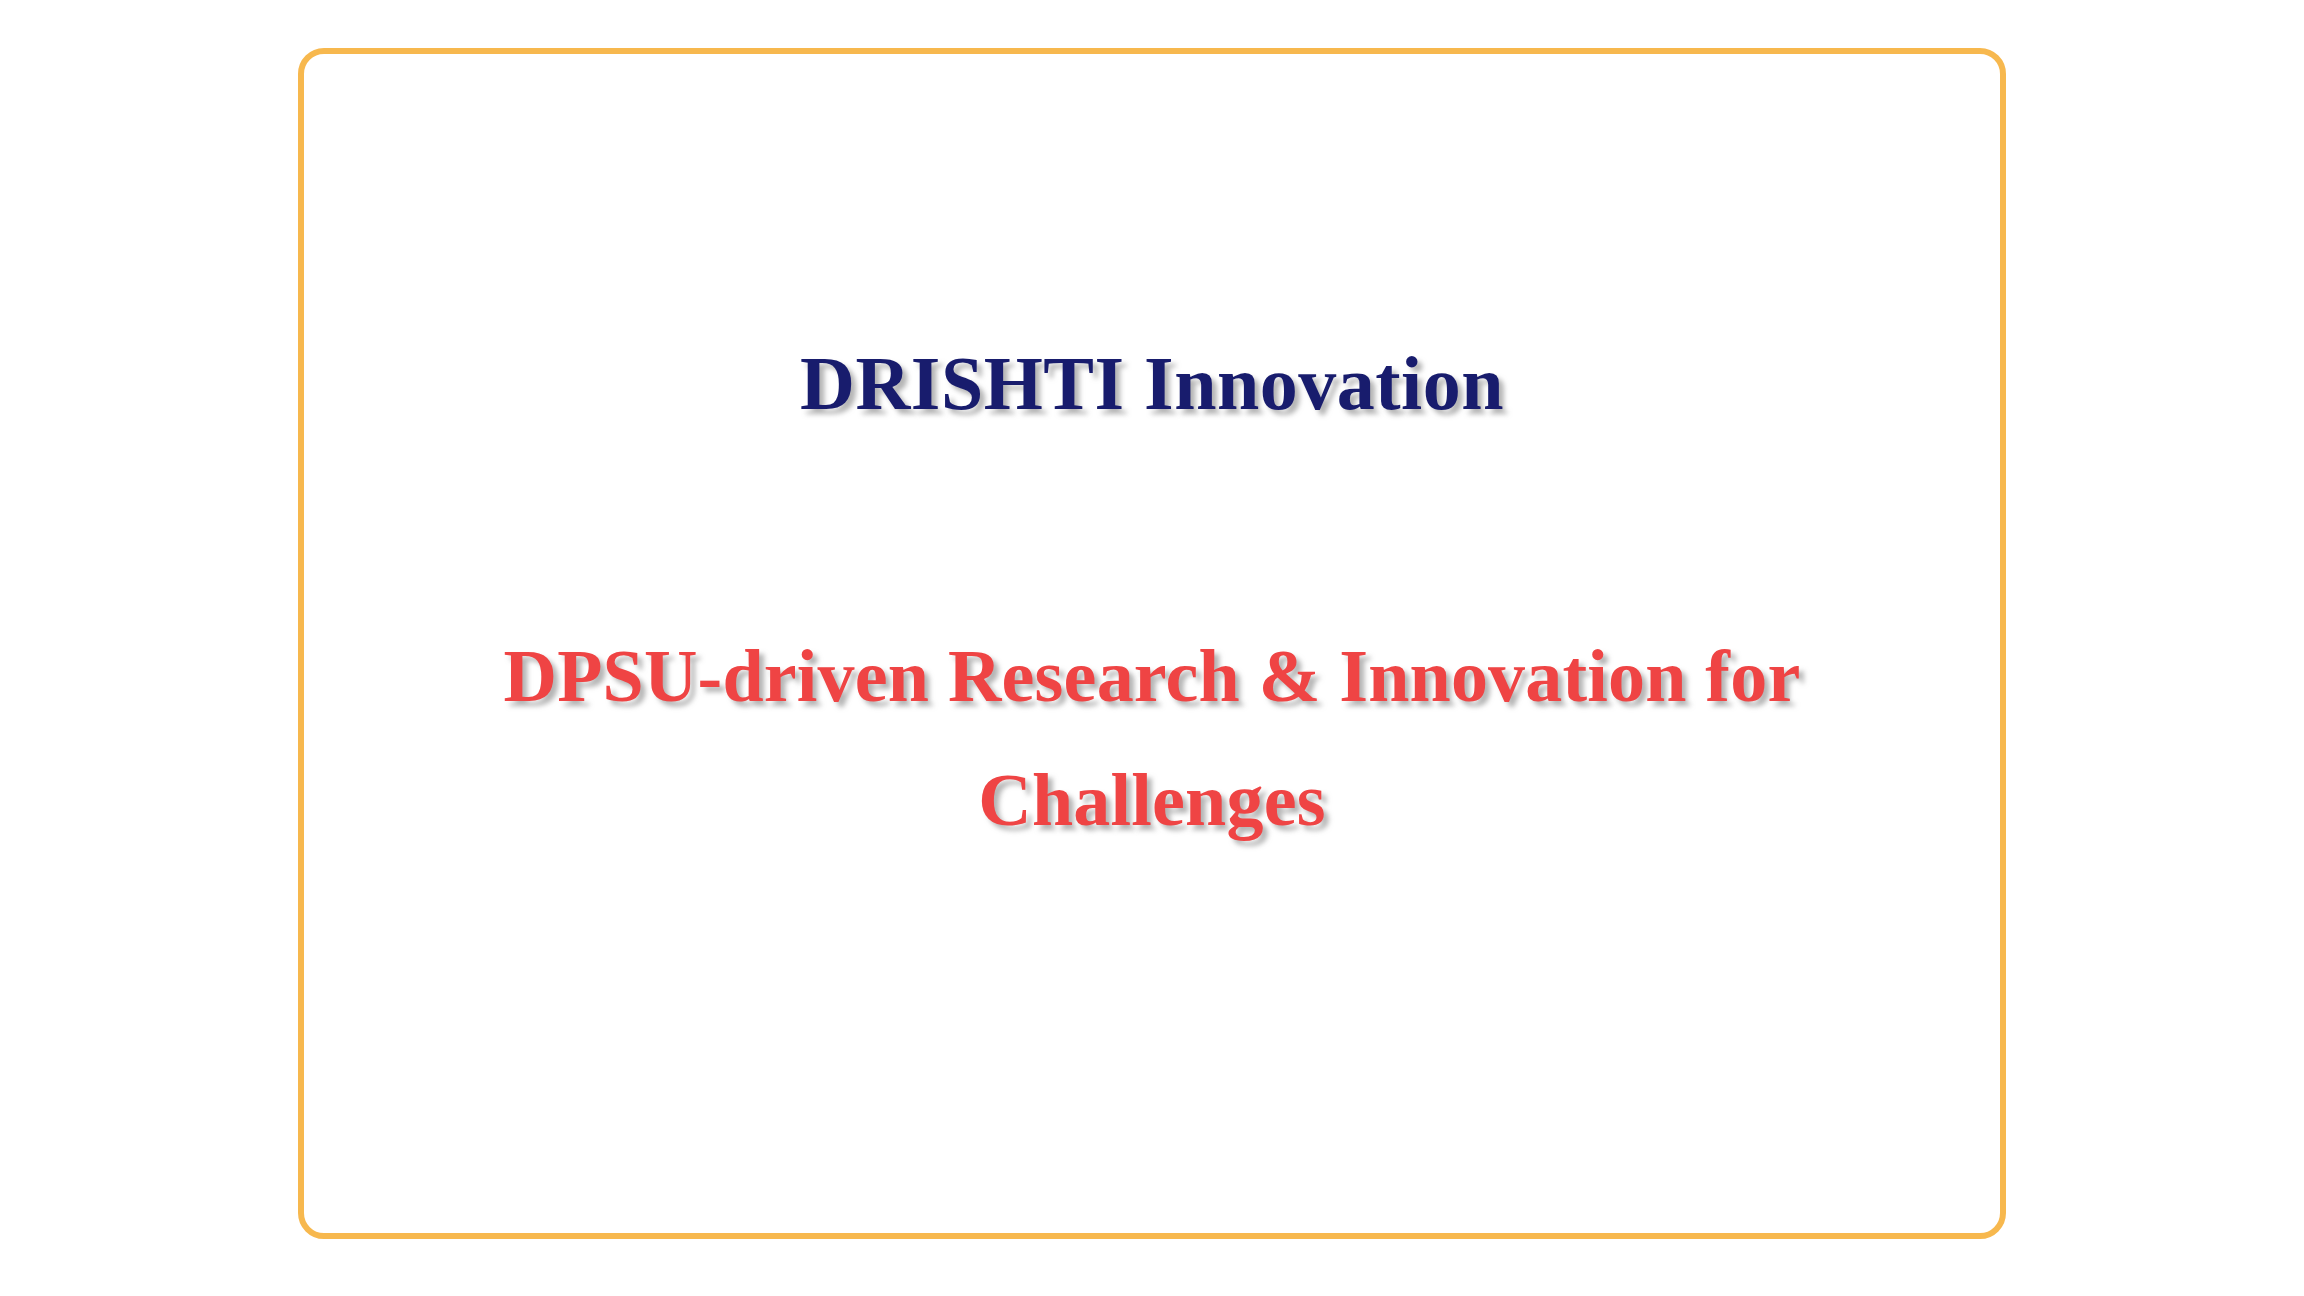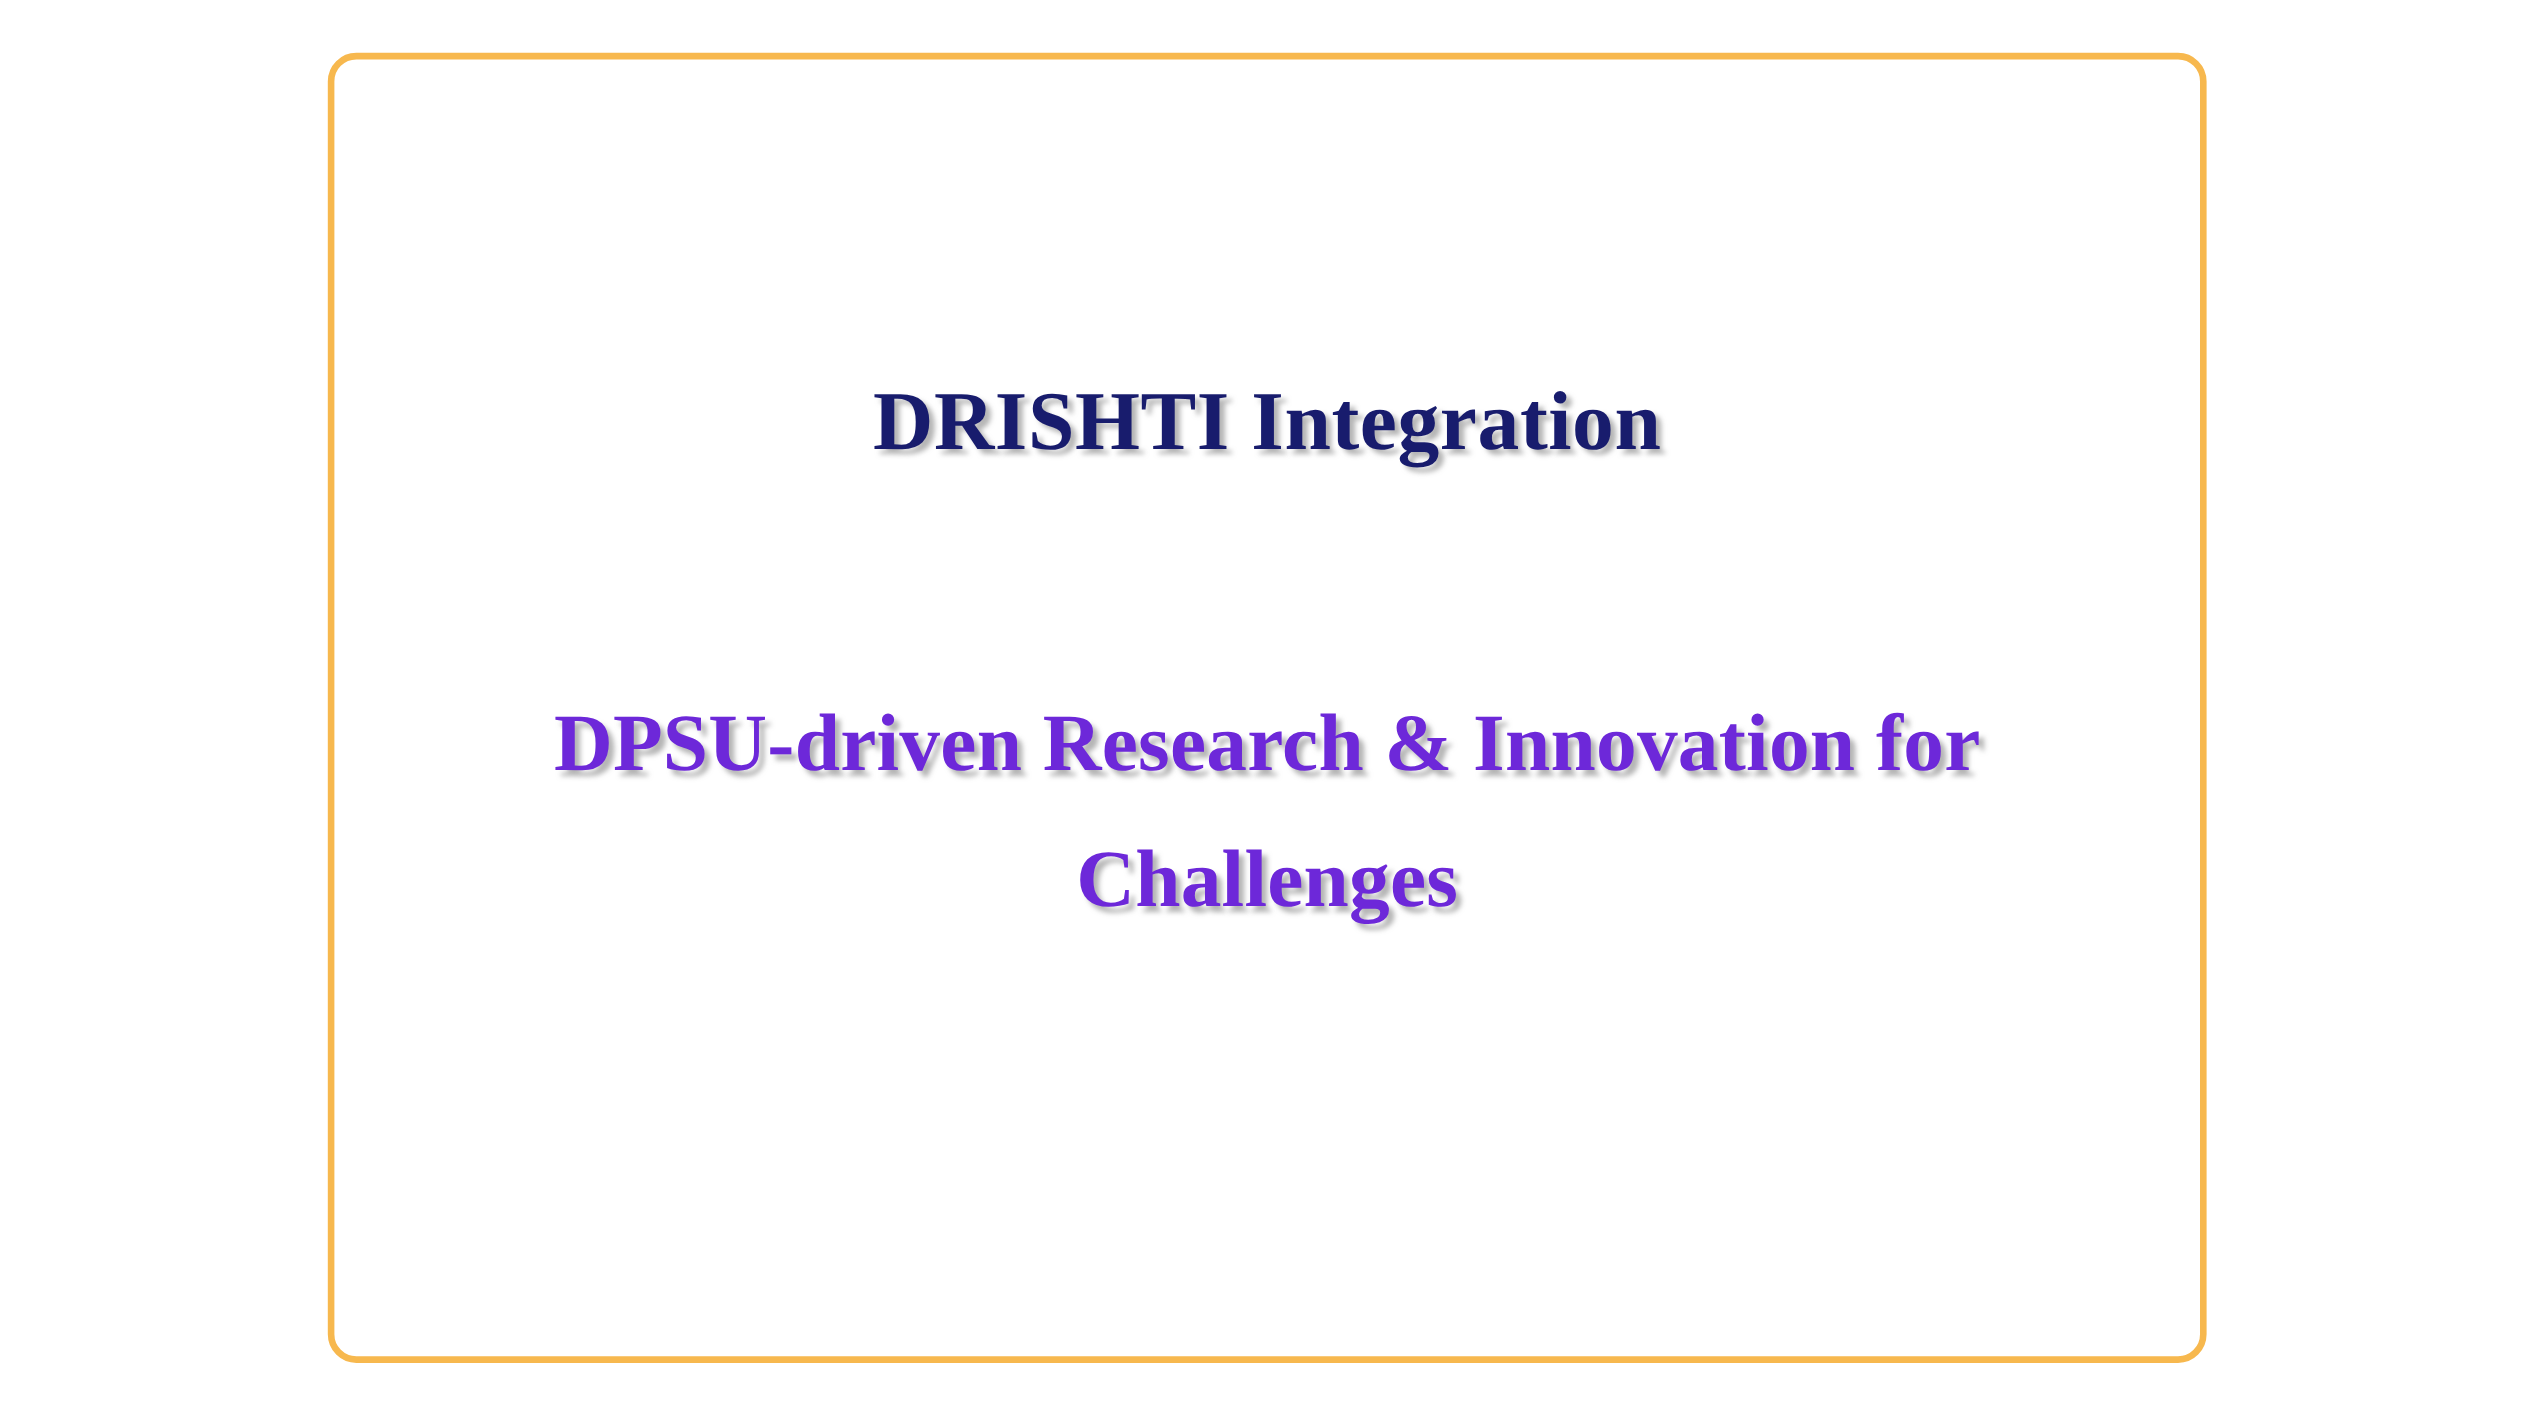--- a/index.html
+++ b/index.html
@@ -64,21 +64,21 @@
     text-shadow: 5px 5px 5px rgba(120, 120, 120, 0.55);
     white-space: nowrap;
   }
 
   .slide-subtitle {
     position: absolute;
     left: 60px;
     right: 60px;
     top: 560px;
     text-align: center;
-    color: #6d28d9;
+    color: #ef4444;
     font-family: "Liberation Serif", "DejaVu Serif", serif;
     font-weight: bold;
     font-size: 74px;
     line-height: 124px;
     letter-spacing: 0.2px;
     text-shadow: 5px 5px 5px rgba(120, 120, 120, 0.55);
   }
 
   .subtitle-line {
     display: block;
@@ -87,21 +87,21 @@
 </style>
 </head>
 <body>
 
 <div class="slide-canvas">
 
   <div class="slide-frame">
 
     <div class="slide-body">
 
-      <div class="slide-title">DRISHTI Integration</div>
+      <div class="slide-title">DRISHTI Innovation</div>
 
       <div class="slide-subtitle">
         <span class="subtitle-line">DPSU-driven Research &amp; Innovation for</span>
         <span class="subtitle-line">Challenges</span>
       </div>
 
     </div>
 
   </div>
 

